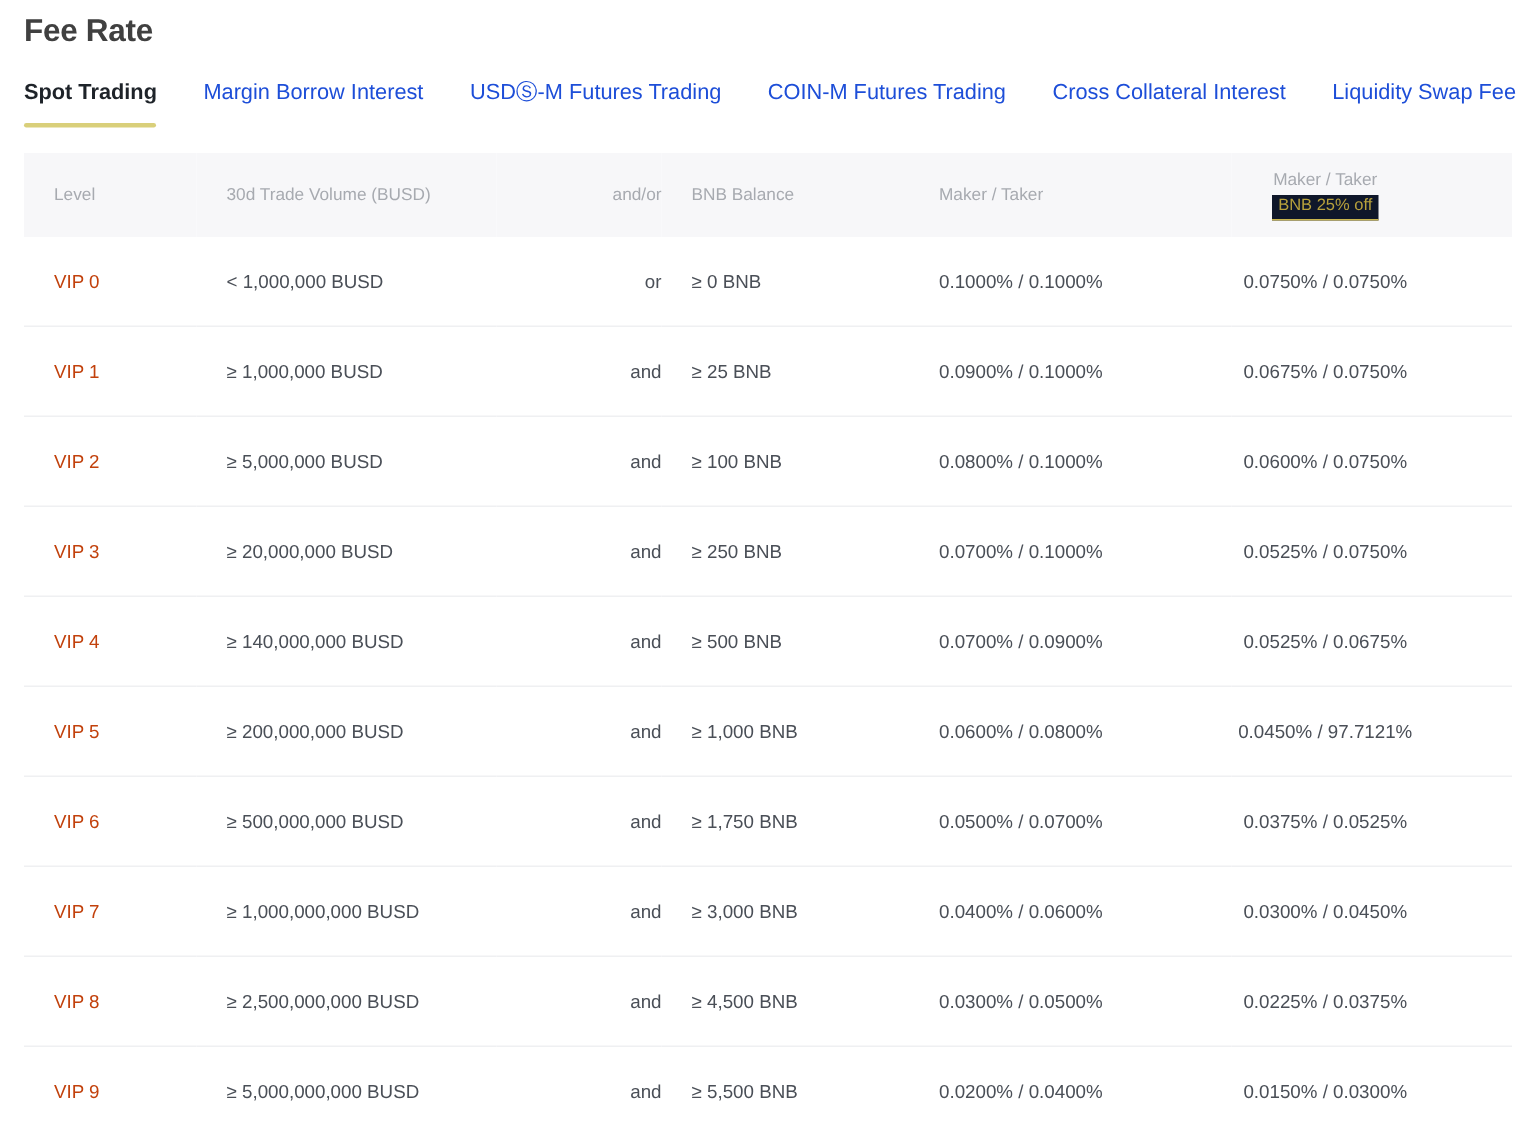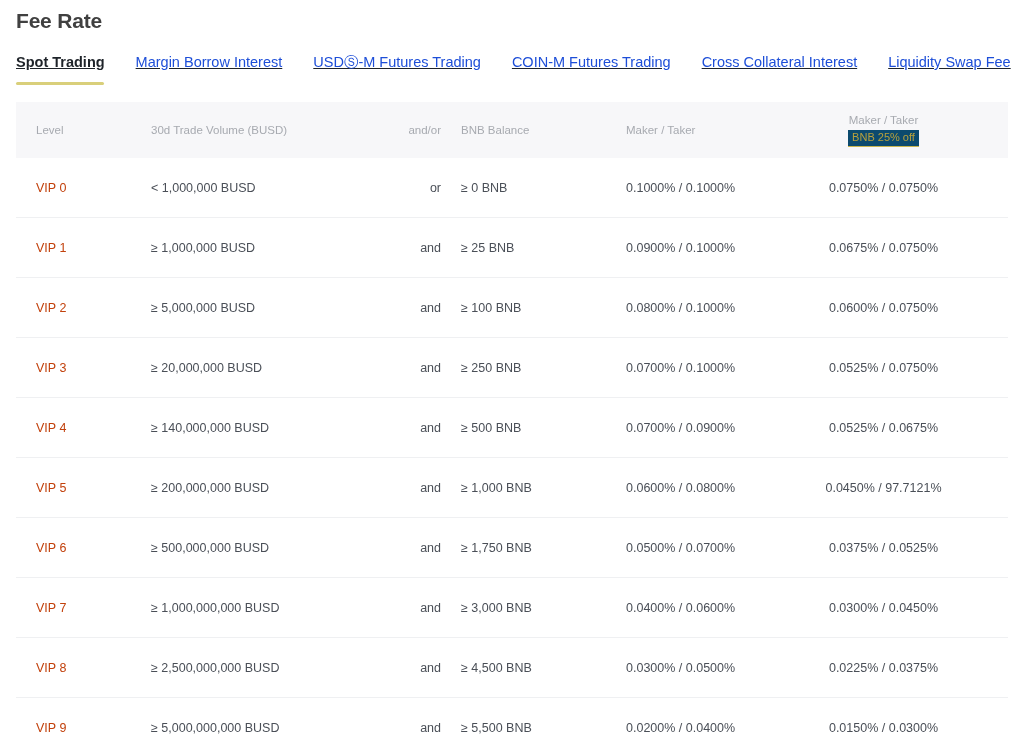--- a/index.html
+++ b/index.html
@@ -35,21 +35,20 @@
     line-height: 28px;
   }
 
   
   .tabbar {
     display: flex;
     align-items: flex-start;
     padding: 17px 16px 0 16px;
     height: 42px;
     box-sizing: border-box;
-    text-decoration: underline;
   }
   .tab {
     position: relative;
     font-size: 14.5px;
     color: #1d4ed8;
     line-height: 20px;
     margin-right: 31px;
     padding-bottom: 13px;
     white-space: nowrap;
     cursor: pointer;
@@ -94,21 +93,21 @@
     padding-left: 20px;
   }
   .fee-table th.col-fee-bnb .th-inner {
     text-align: center;
     padding-left: 0;
     padding-right: 62px;
   }
   .bnb-discount {
     display: inline-block;
     margin-top: 4px;
-    background: #0c4a6e;
+    background: #0f172a;
     color: #b8a13c;
     font-size: 11px;
     padding: 1px 4px 2px 4px;
     border-bottom: 1px solid #c9b54e;
     line-height: 13px;
   }
 
   .fee-table tbody tr {
     border-bottom: 1px solid #eff0f2;
   }

